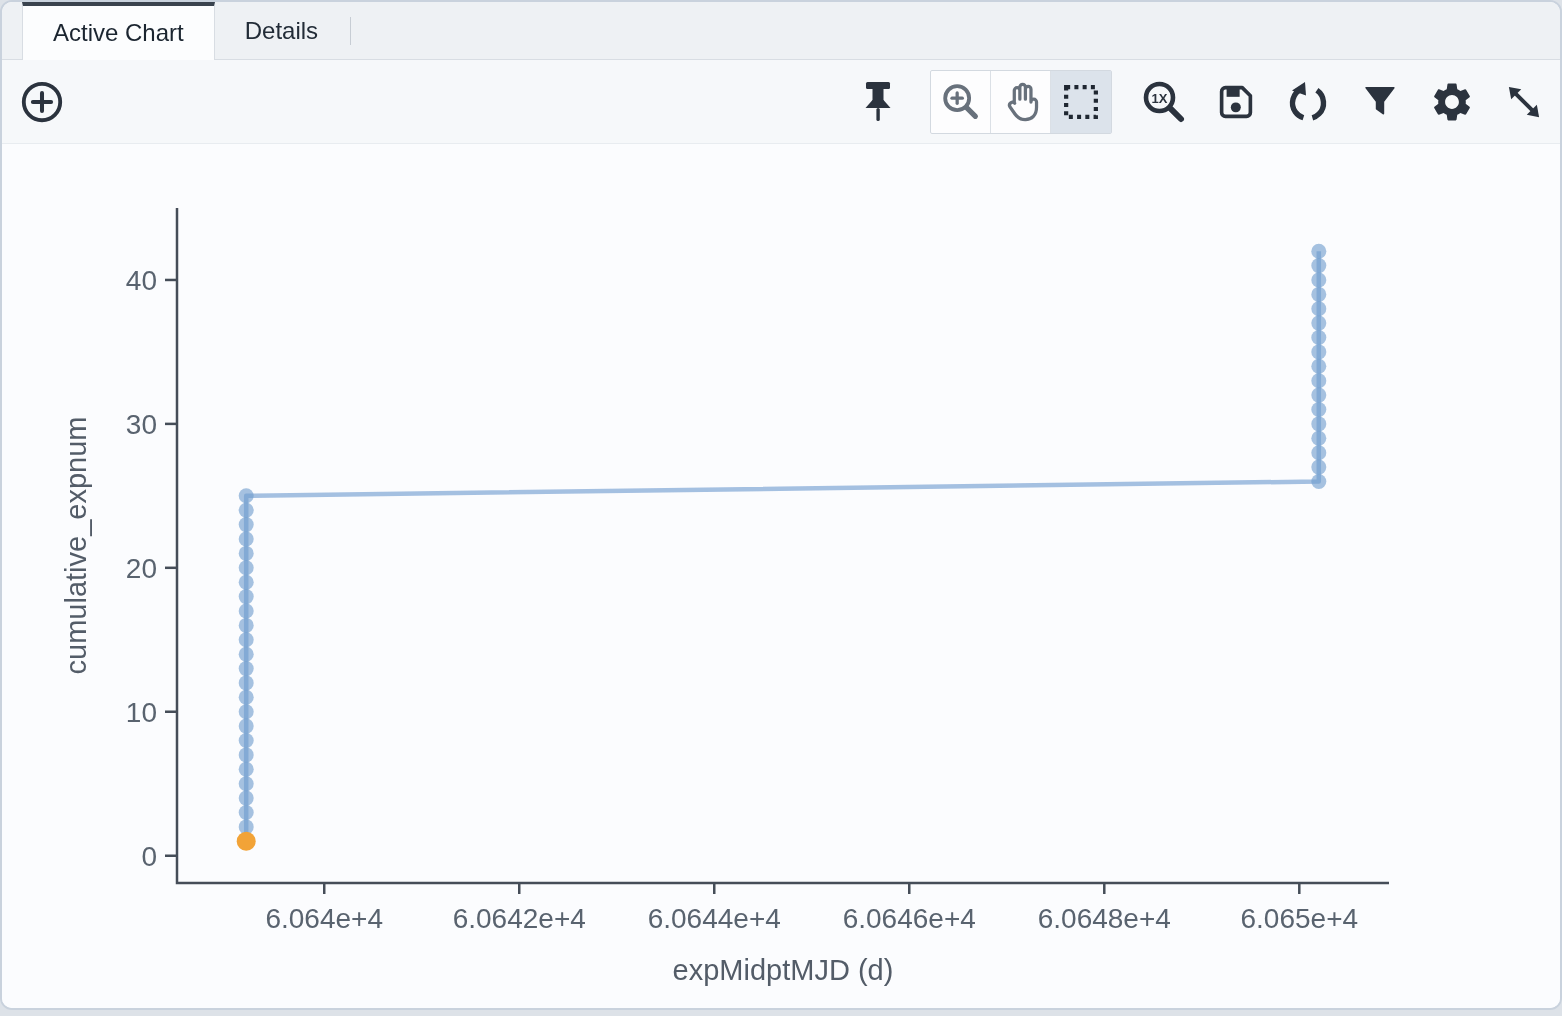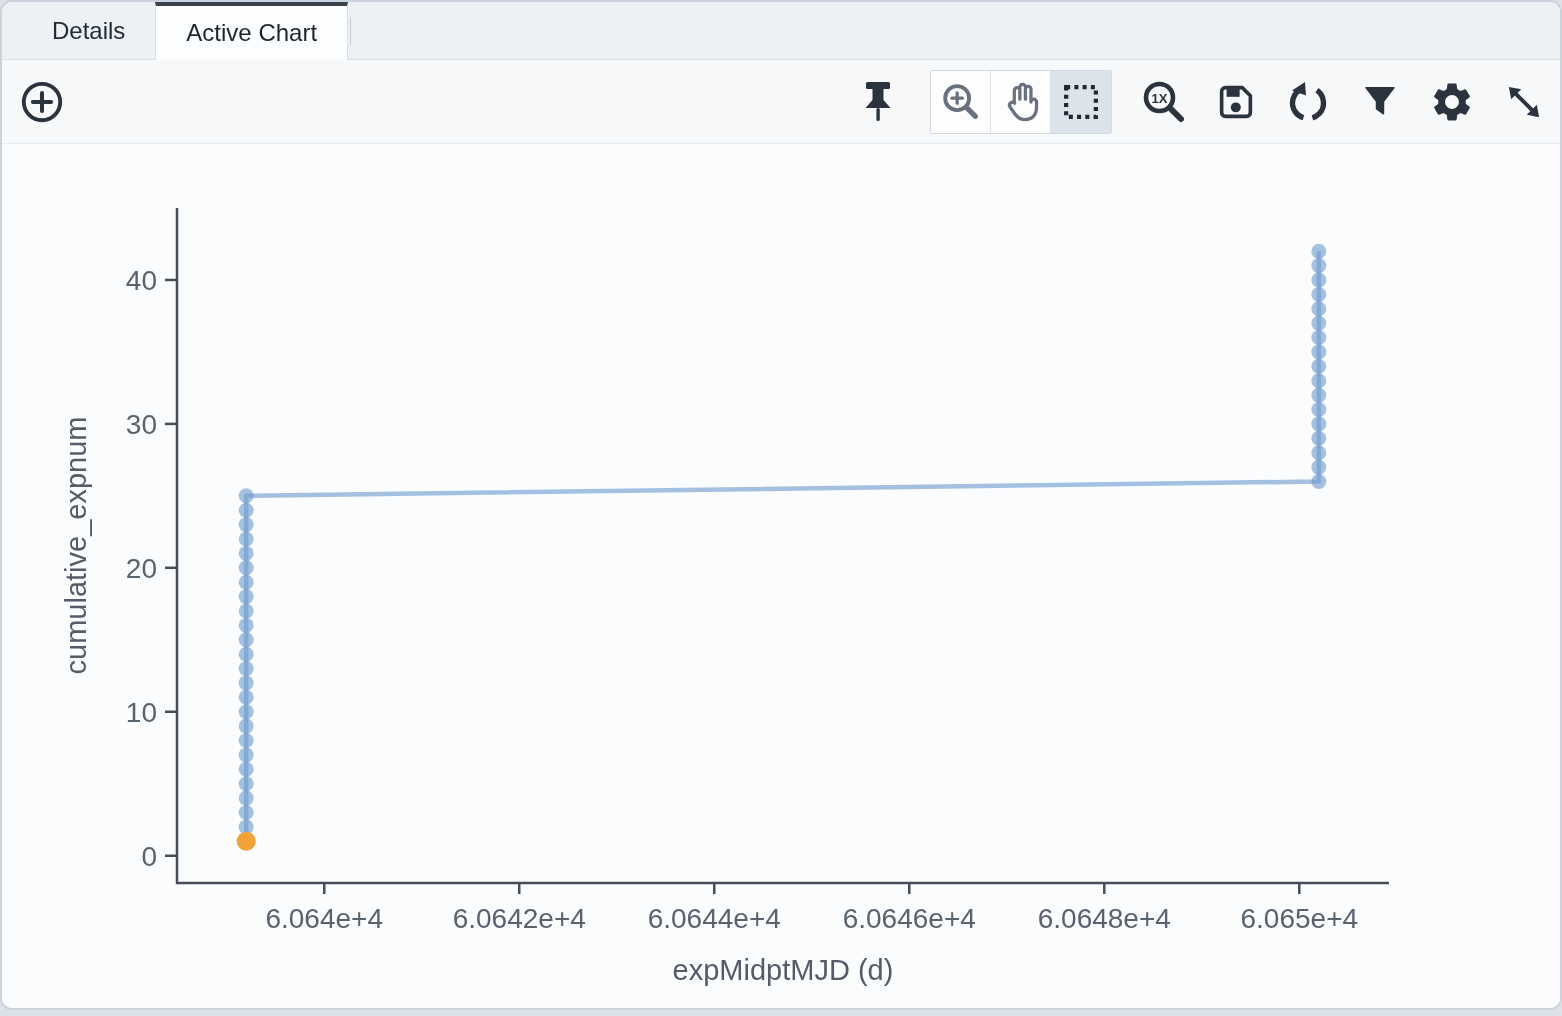--- a/index.html
+++ b/index.html
@@ -75,25 +75,25 @@
   .chart-area{flex:1;background:#fbfcfe;position:relative;}
   #plot{display:block;}
 </style>
 </head>
 <body>
 
 <div class="panel">
 
   <div class="tabbar">
     <div class="tab-leftpad"></div>
+    <div class="tab active">
+      <span>Active Chart</span>
+    </div>
     <div class="tab">
       <span>Details</span>
-    </div>
-    <div class="tab active">
-      <span>Active Chart</span>
     </div>
     <div class="tab-sep"></div>
   </div>
 
   <div class="toolbar">
     <button class="icon-btn" title="">
       <svg width="46" height="46" viewBox="0 0 48 48">
         <circle cx="24" cy="24" r="19" fill="none" stroke="#2b333e" stroke-width="4"></circle>
         <line x1="24" y1="14.5" x2="24" y2="33.5" stroke="#2b333e" stroke-width="4.2" stroke-linecap="round"></line>
         <line x1="14.5" y1="24" x2="33.5" y2="24" stroke="#2b333e" stroke-width="4.2" stroke-linecap="round"></line>

